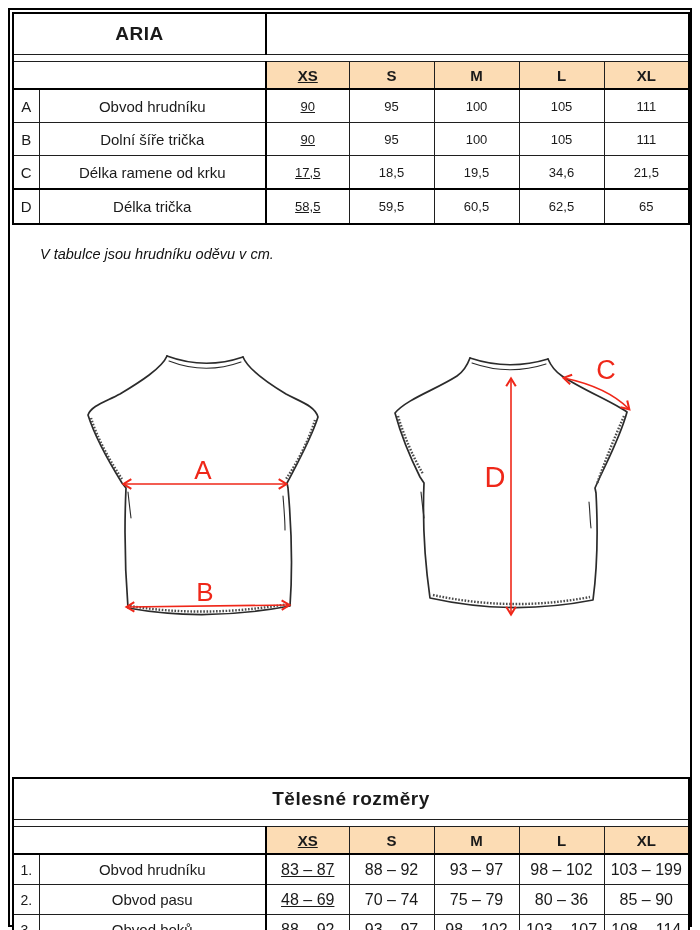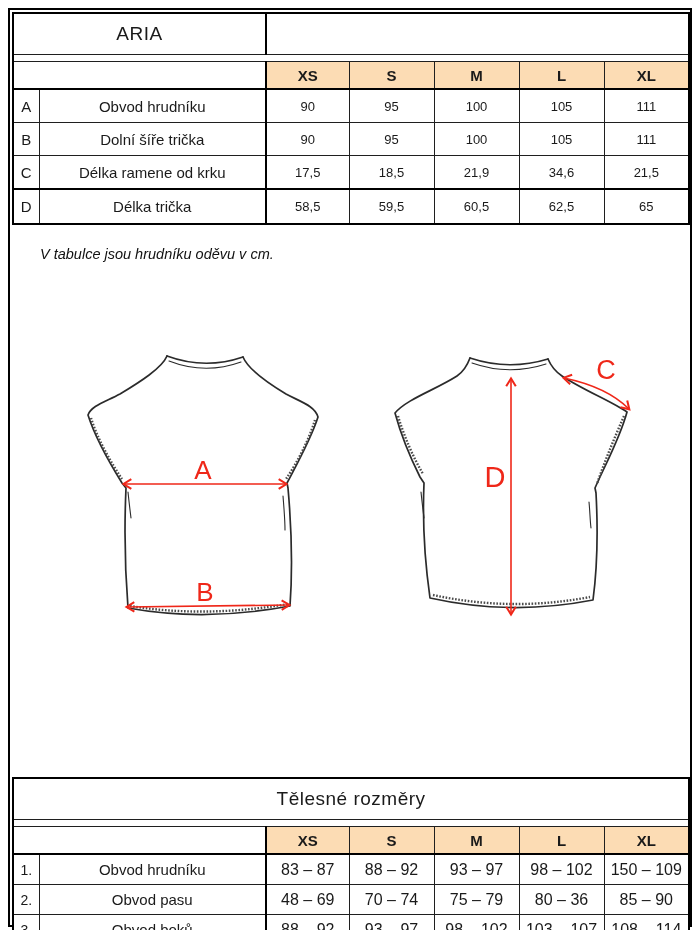--- a/index.html
+++ b/index.html
@@ -16,25 +16,25 @@
     position:absolute; border-collapse:collapse; table-layout:fixed;
     width:676px; background:#fff; border:2px solid #000;
   }
   #garment-table { left:12px; top:12px; }
   #body-table   { left:12px; top:777px; }
   .sheet td, .sheet th {
     border:1px solid #1f1f1f; padding:0; margin:0;
     text-align:center; vertical-align:middle; white-space:nowrap; overflow:hidden;
   }
   .title-row td { height:40px; }
-  .title-cell { text-align:left; padding-left:30px; font-weight:normal; font-size:19px; letter-spacing:0.5px; }
+  .title-cell { text-align:left; padding-left:30px; font-weight:bold; font-size:19px; letter-spacing:0.5px; }
   .gap-row td { height:6px; }
   .size-row th, .size-row td { height:26px; border-bottom:2px solid #000; }
   .size-row th { background:#fcdcb4; font-weight:bold; font-size:15px; }
-  .size-start { border-left:2px solid #000 !important; }
+  .size-start { border-left:2px solid #000 !important;text-decoration:underline; }
   .key-cell { font-size:15px; }
   .label-cell { text-align:left; padding-left:5px; font-size:15px; }
   #garment-table .data-row td { height:32px; }
   #garment-table .val-cell { font-size:13px; }
   #garment-table .last-row td { border-top:2px solid #000; height:33px; }
   #body-table .data-row td { height:29px; }
   #body-table .val-cell { font-size:16px;text-align:center; }
   #body-table .key-cell { font-size:14px; }
   .note {
     position:absolute; left:40px; top:246px;
@@ -96,21 +96,21 @@
     <td class="val-cell">95</td>
     <td class="val-cell">100</td>
     <td class="val-cell">105</td>
     <td class="val-cell">111</td>
   </tr>
   <tr class="data-row">
     <td class="key-cell">C</td>
     <td class="label-cell">Délka ramene od krku</td>
     <td class="val-cell size-start">17,5</td>
     <td class="val-cell">18,5</td>
-    <td class="val-cell">21,9</td>
+    <td class="val-cell">19,5</td>
     <td class="val-cell">34,6</td>
     <td class="val-cell">21,5</td>
   </tr>
   <tr class="data-row last-row">
     <td class="key-cell">D</td>
     <td class="label-cell">Délka trička</td>
     <td class="val-cell size-start">58,5</td>
     <td class="val-cell">59,5</td>
     <td class="val-cell">60,5</td>
     <td class="val-cell">62,5</td>
@@ -204,21 +204,21 @@
     <th>L</th>
     <th>XL</th>
   </tr>
   <tr class="data-row">
     <td class="key-cell">1.</td>
     <td class="label-cell">Obvod hrudníku</td>
     <td class="val-cell size-start">83 – 87</td>
     <td class="val-cell">88 – 92</td>
     <td class="val-cell">93 – 97</td>
     <td class="val-cell">98 – 102</td>
-    <td class="val-cell">150 – 109</td>
+    <td class="val-cell">103 – 199</td>
   </tr>
   <tr class="data-row">
     <td class="key-cell">2.</td>
     <td class="label-cell">Obvod pasu</td>
     <td class="val-cell size-start">48 – 69</td>
     <td class="val-cell">70 – 74</td>
     <td class="val-cell">75 – 79</td>
     <td class="val-cell">80 – 36</td>
     <td class="val-cell">85 – 90</td>
   </tr>

